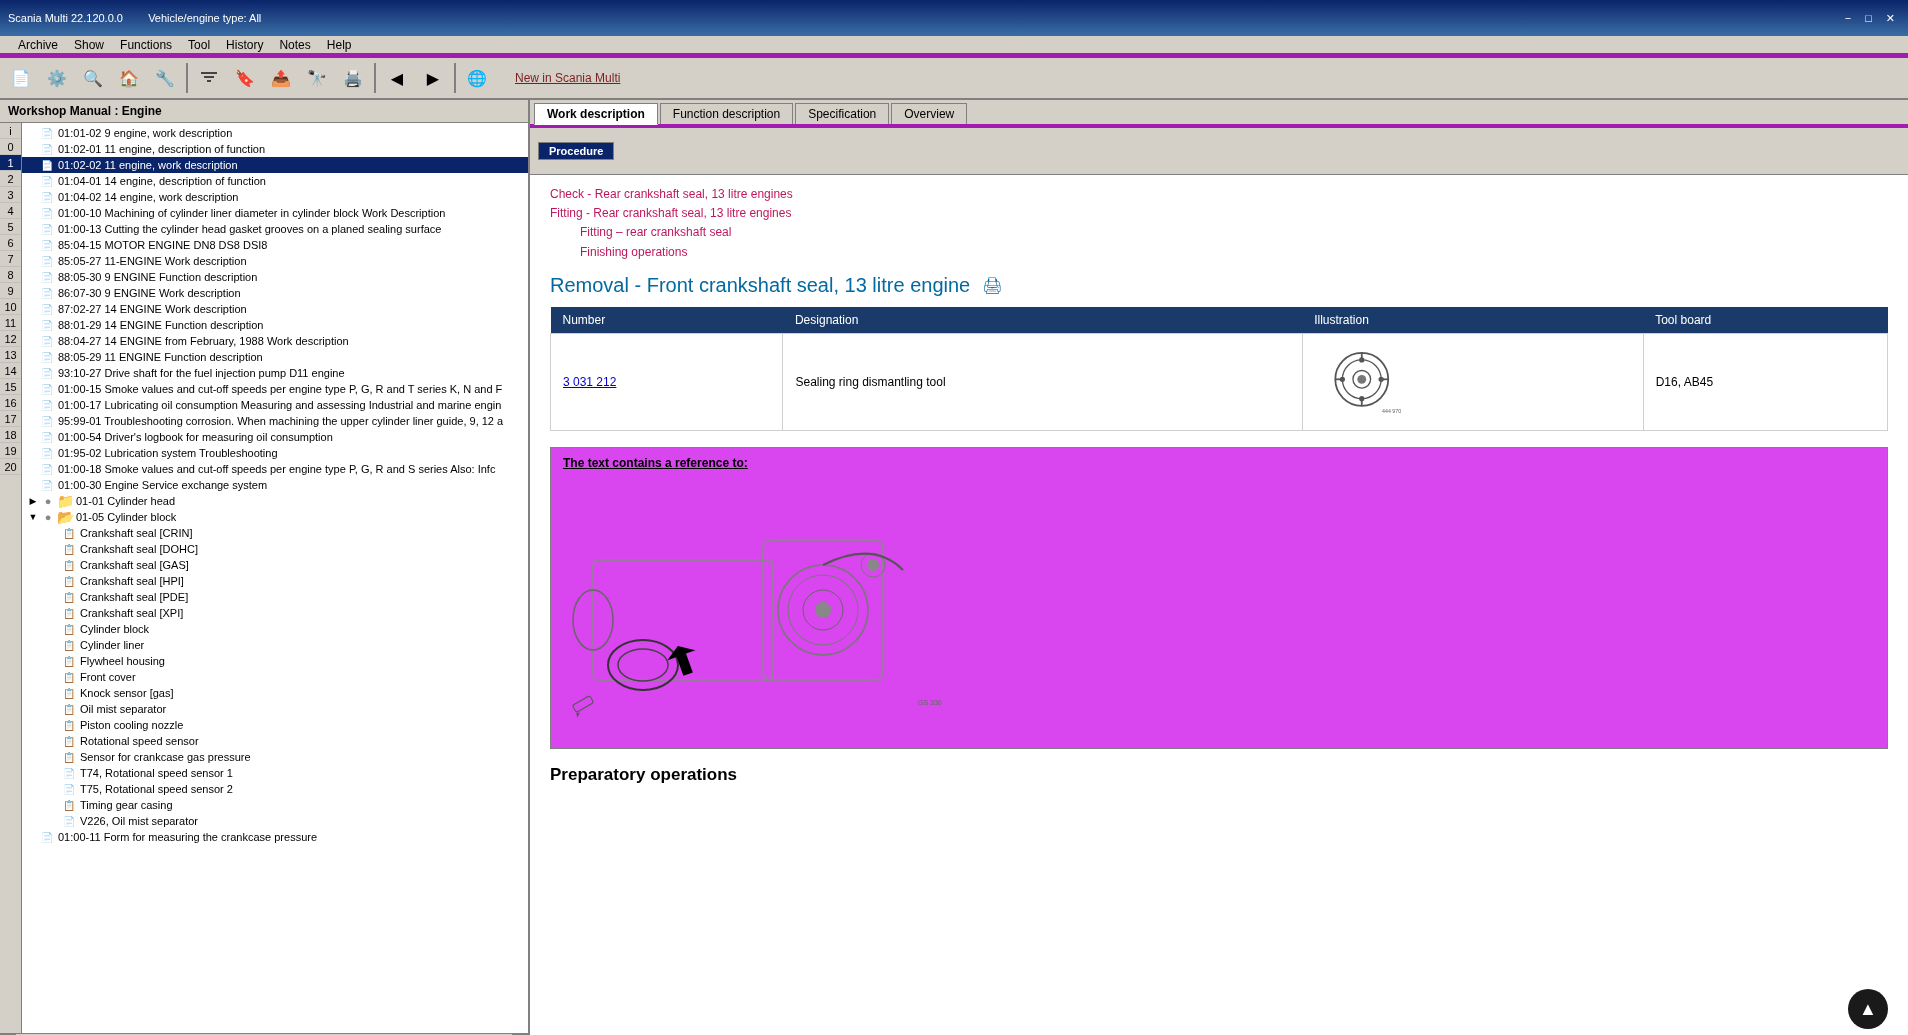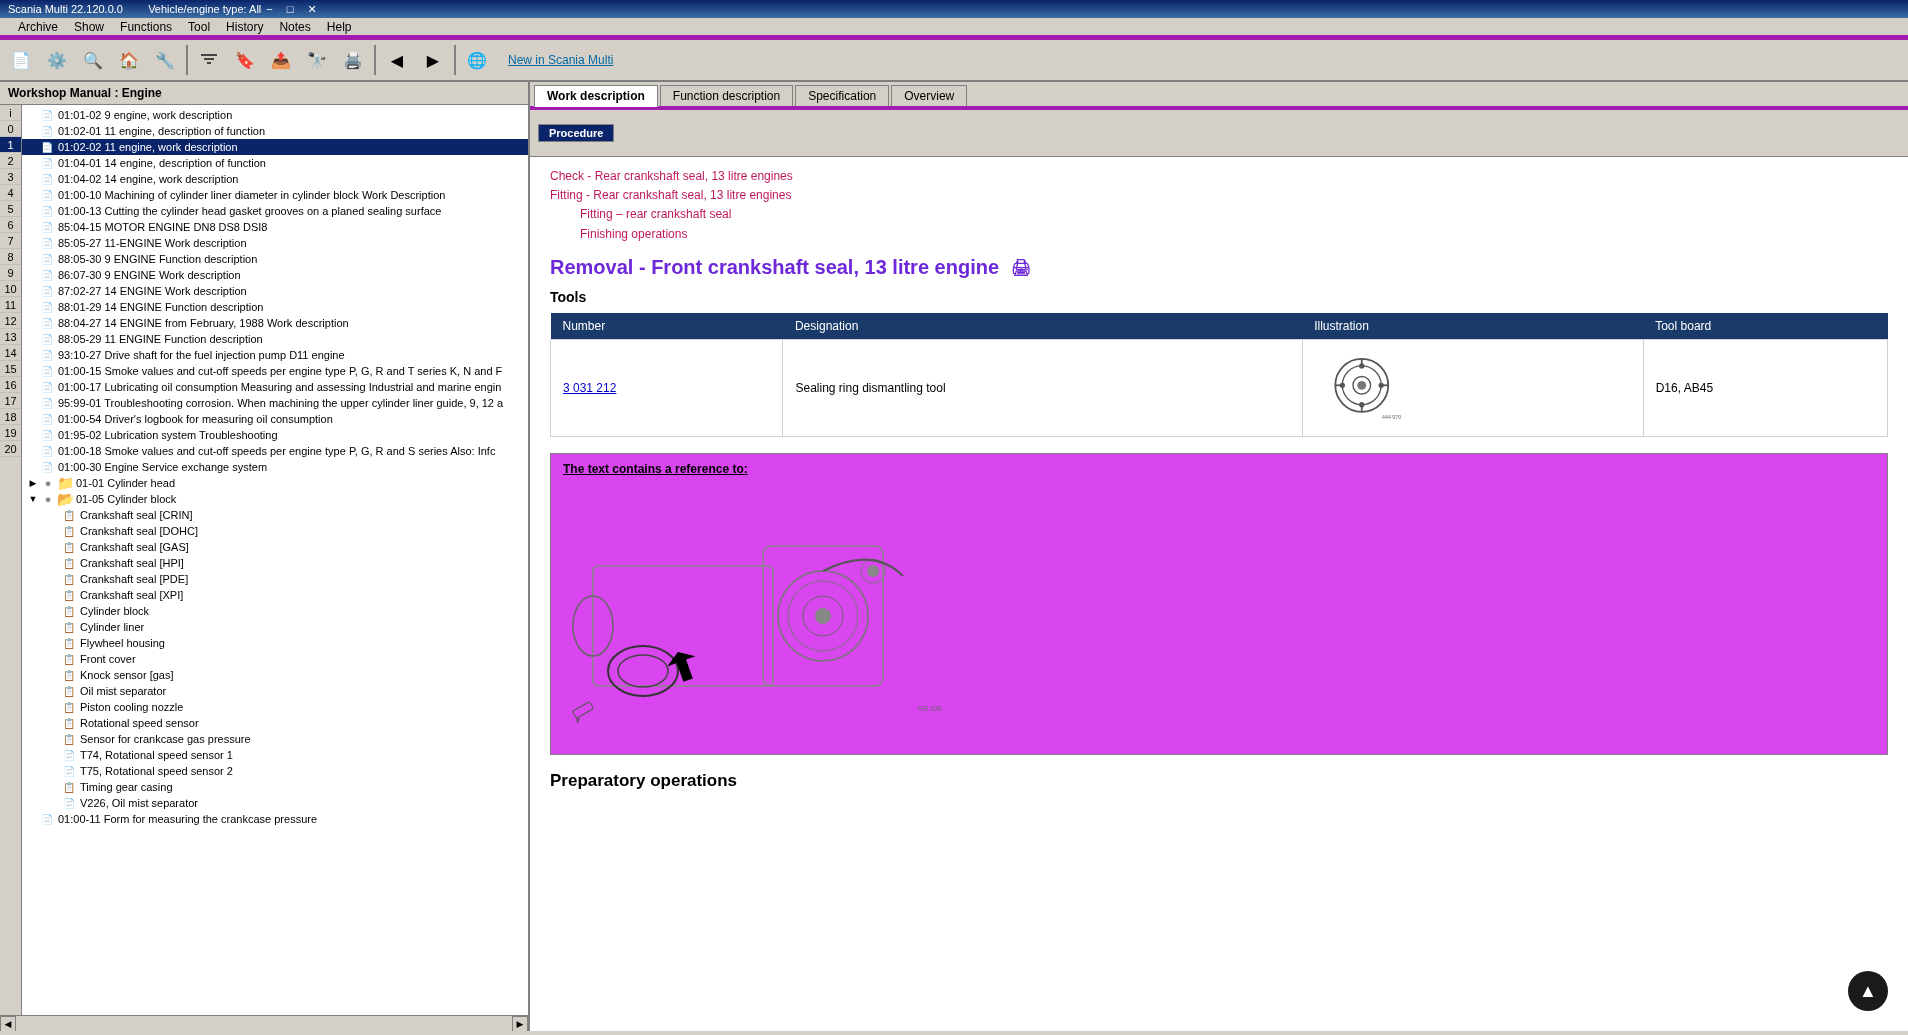--- a/index.html
+++ b/index.html
@@ -2,24 +2,24 @@
 <html><head>
   <meta charset="utf-8">
   <style>
     * { margin: 0; padding: 0; box-sizing: border-box; }
     body { font-family: Arial, sans-serif; font-size: 12px; background: #d4d0c8; width: 1908px; height: 1035px; overflow: hidden; }
 
     
     .titlebar {
       background: linear-gradient(to bottom, #0a246a, #3a6ea5);
       color: white;
-      height: 18px;
-      display: flex;
-      align-items: center;
-      justify-content: flex-start;
+      height: 36px;
+      display: flex;
+      align-items: center;
+      justify-content: space-between;
       padding: 0 8px;
       font-size: 11px;
     }
     .titlebar-title { display: flex; align-items: center; gap: 8px; }
     .titlebar-controls { display: flex; gap: 4px; }
     .titlebar-btn { color: white; font-size: 11px; cursor: pointer; padding: 1px 5px; }
 
     
     .menubar {
       background: #d4d0c8;
@@ -52,25 +52,25 @@
       background: #d4d0c8;
       border: 1px solid transparent;
       cursor: pointer;
       display: flex;
       align-items: center;
       justify-content: center;
       font-size: 16px;
     }
     .toolbar-separator { width: 2px; height: 30px; background: #808080; margin: 0 2px; }
     .toolbar-link {
-      color: #0369a1;
+      color: #7f1d1d;
       text-decoration: underline;
       font-size: 12px;
       cursor: pointer;
-      margin-left: 12px;
+      margin-left: 19px;
     }
 
     
     .main-container {
       display: flex;
       height: calc(1035px - 22px - 22px - 42px);
       background: #d4d0c8;
     }
 
     
@@ -194,22 +194,22 @@
     }
 
     
     .breadcrumb-links { margin-bottom: 6px; font-size: 12px; }
     .breadcrumb-links a { color: #be185d; cursor: pointer; display: block; line-height: 1.6; }
     .breadcrumb-links span { display: block; padding-left: 20px; }
     .breadcrumb-links .indent { padding-left: 30px; }
 
     .section-title {
       font-size: 20px;
-      font-weight: bold;
-      color: #6d28d9;
+      font-weight: normal;
+      color: #0369a1;
       margin: 12px 0 10px;
       display: flex;
       align-items: center;
       gap: 12px;
     }
     .print-icon { font-size: 16px; cursor: pointer; }
 
     .tools-heading { font-size: 14px; font-weight: bold; margin-bottom: 8px; }
 
     .tools-table {
@@ -658,21 +658,20 @@
         <span class="indent">
           <a>Finishing operations</a>
         </span>
       </div>
 
       <div class="section-title">
         <span>Removal - Front crankshaft seal, 13 litre engine</span>
         <span class="print-icon">🖨</span>
       </div>
 
-      <div class="tools-heading">Tools</div>
 
       <table class="tools-table">
         <thead>
           <tr>
             <th>Number</th>
             <th>Designation</th>
             <th>Illustration</th>
             <th>Tool board</th>
           </tr>
         </thead>

